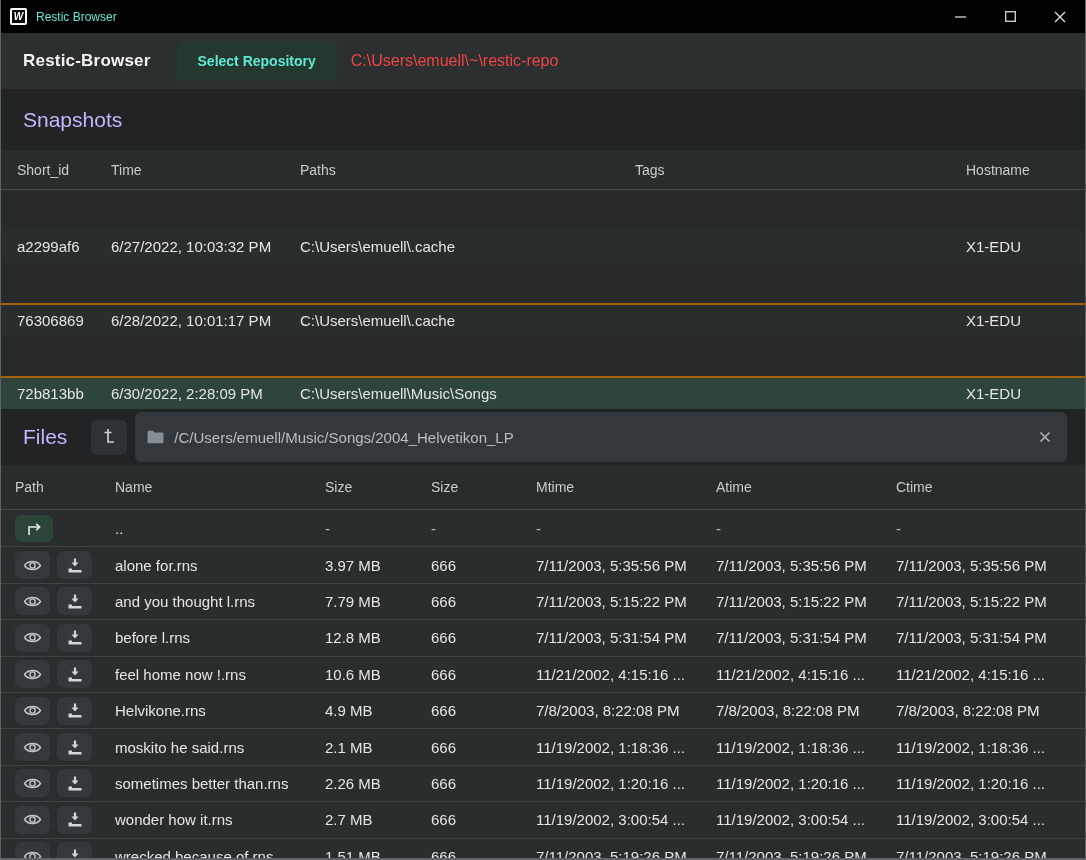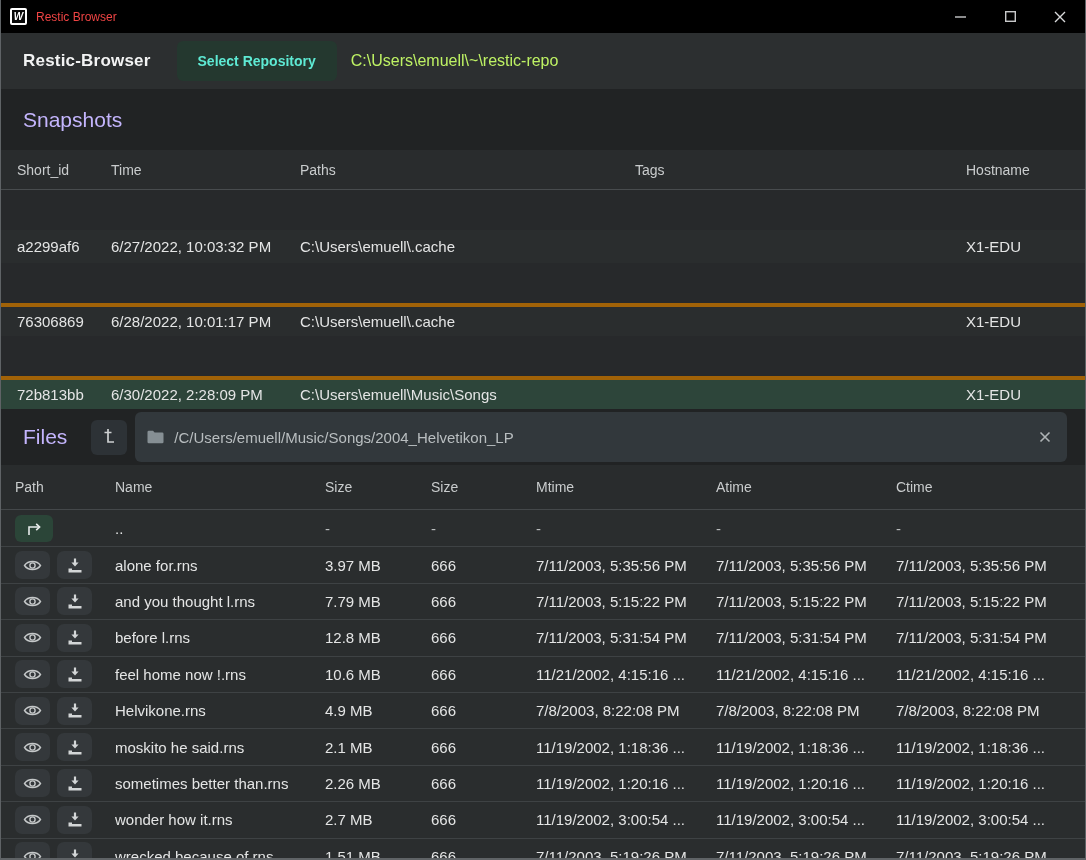--- a/index.html
+++ b/index.html
@@ -15,54 +15,54 @@
   
   .titlebar {
     height:33px; background:#000; display:flex; align-items:center; justify-content:space-between;
   }
   .titlebar-left { display:flex; align-items:center; gap:9px; padding-left:9px; }
   .app-icon {
     width:17px; height:17px; background:#0a0a0a; border:2px solid #fff; border-radius:2px;
     color:#fff; font-size:10px; font-weight:bold; display:flex; align-items:center; justify-content:center;
     font-style:italic;
   }
-  .tb-title { color:#ef4444; font-size:12px; }
+  .tb-title { color:#5eead4; font-size:12px; }
   .titlebar-controls { display:flex; height:100%; }
   .tb-btn { width:50px; height:100%; display:flex; align-items:center; justify-content:center; cursor:default; }
   .tb-btn svg { display:block; }
 
   
   .toolbar {
     height:57px; background:#2c2f30; display:flex; align-items:center; padding-left:22px;
     border-bottom:1px solid #212324;
   }
   .app-title { color:#f2f3f3; font-size:17px; font-weight:bold; letter-spacing:.2px; }
   .select-repo {
     margin-left:26px; background:#24382f; color:#5eead4; border:none; border-radius:6px;
     font-family:inherit; font-size:14px; font-weight:bold; padding:12px 21px; cursor:pointer;
   }
-  .repo-path { margin-left:14px; color:#bef264; font-size:16px; }
+  .repo-path { margin-left:14px; color:#ef4444; font-size:16px; }
 
   
   .section-band {
     background:#212324; display:flex; align-items:center; padding-left:22px;
   }
   .band-snapshots { height:60px; }
   .band-files { height:56px; padding-right:18px; }
   .section-title { color:#c4b5fd; font-size:21px; font-weight:normal; }
 
   
   .grid-snap {
     display:grid; grid-template-columns:94px 189px 335px 331px 1fr;
     padding-left:16px; padding-right:18px; align-items:center;
   }
   .snap-header { height:40px; background:#292c2d; border-bottom:1px solid #484c4e; }
   .th { color:#c9cccd; font-size:14px; }
   .snap-row { height:33px; background:#2a2d2e; cursor:default;margin-top:40px; }
-  .snap-row + .snap-row { border-top:4px solid #a16207; }
+  .snap-row + .snap-row { border-top:2px solid #a16207; }
   .snap-row.selected { background:#2d453a; }
   .td { color:#e4e5e5; font-size:15px; white-space:nowrap; overflow:hidden; text-overflow:ellipsis; }
 
   
   .root-btn {
     margin-left:24px; width:36px; height:35px; border:none; border-radius:6px; background:#2d3236;
     display:flex; align-items:center; justify-content:center; cursor:pointer; flex:0 0 auto;
   }
   .path-input {
     margin-left:8px; flex:1; height:50px; background:#32383c; border-radius:6px;

